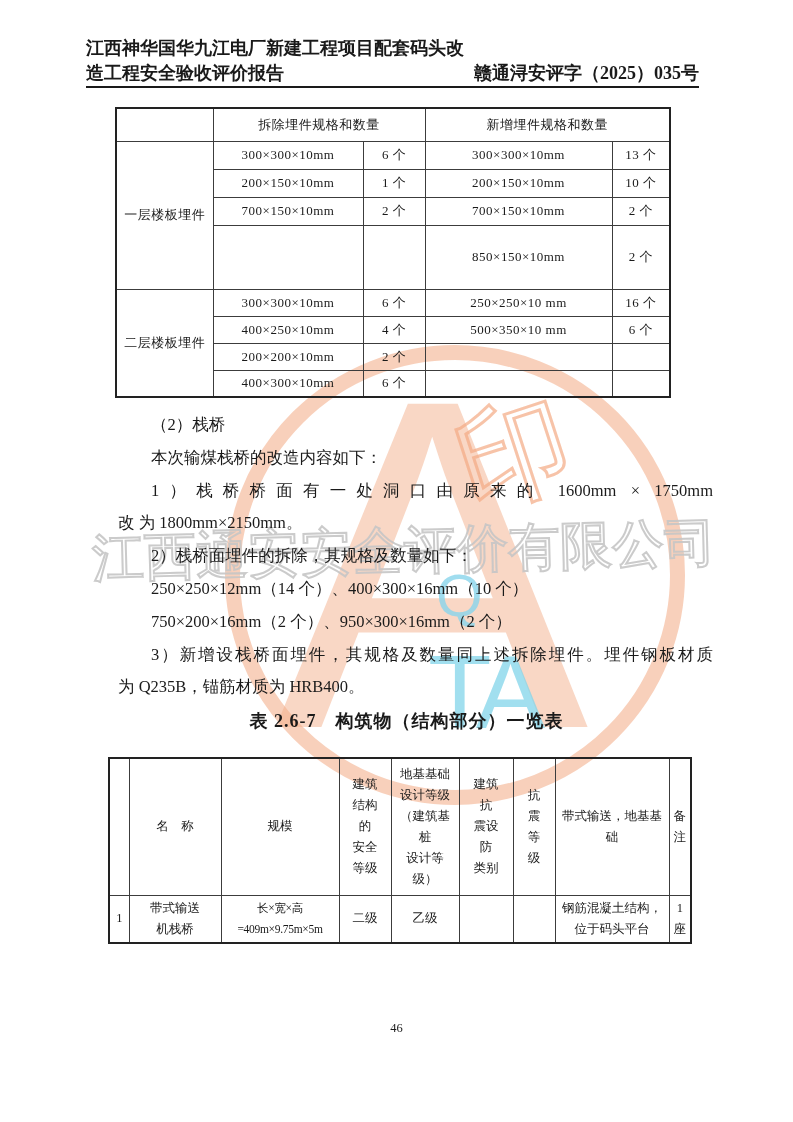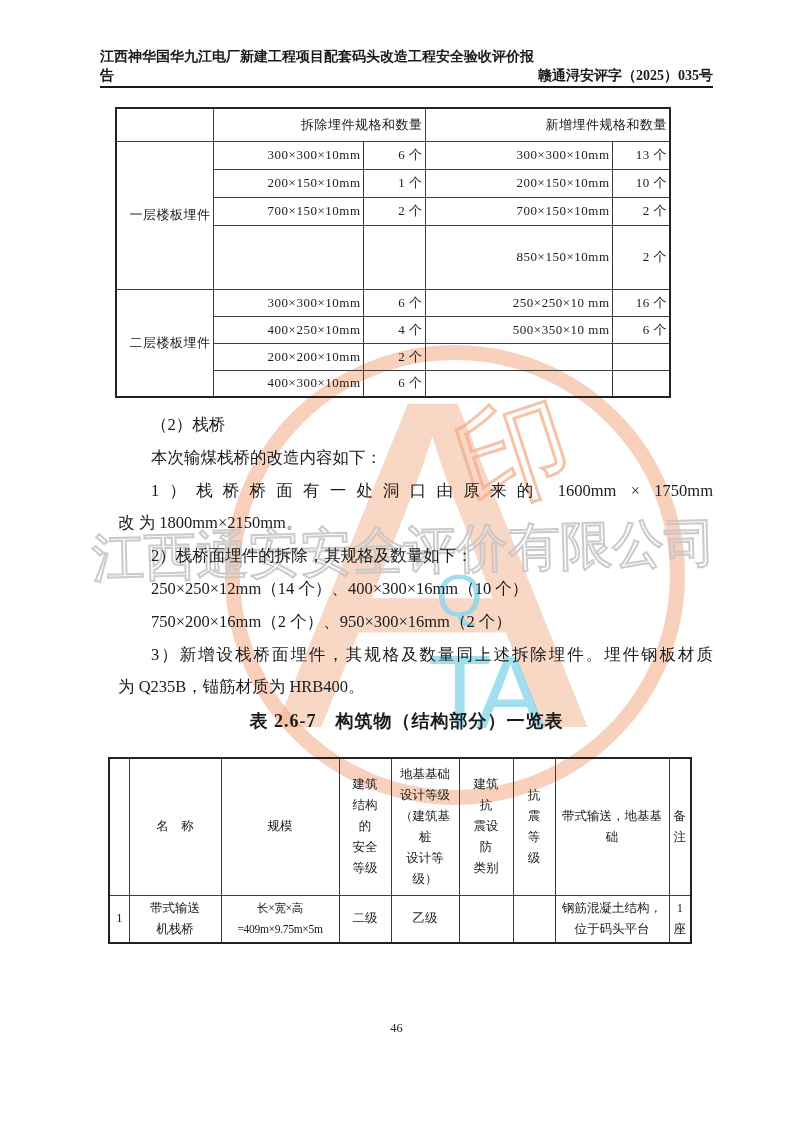--- a/index.html
+++ b/index.html
@@ -1,34 +1,34 @@
 <!DOCTYPE html>
 <html><head>
 <meta charset="utf-8">
 <style>
   html,body{margin:0;padding:0;background:#888;}
   .page{position:relative;width:793px;height:1122px;background:#ffffff;margin:0 auto;
         font-family:"Liberation Serif",serif;color:#1a1a1a;overflow:hidden;}
   .content{position:absolute;inset:0;z-index:3;}
 
   
-  .hdr{position:absolute;left:100px;top:60px;width:613px;height:26px;
+  .hdr{position:absolute;left:86px;top:60px;width:613px;height:26px;
        border-bottom:2px solid #1a1a1a;display:flex;justify-content:space-between;
-       align-items:flex-end;font-weight:bold;font-size:14px;line-height:1.4;}
+       align-items:flex-end;font-weight:bold;font-size:18px;line-height:1.4;}
   .hdr .l{letter-spacing:0px;}
   .hdr .r{white-space:nowrap;}
 
   
   table{border-collapse:collapse;table-layout:fixed;}
   .tbl{position:absolute;font-size:13px;text-align:center;}
   .tbl td,.tbl th{border:1px solid #3c3c3c;font-weight:normal;padding:0 2px;
                   vertical-align:middle;overflow:hidden;}
   .tbl{border:2px solid #222;}
   .t1{left:115px;top:107px;width:554px;}
-  .t1 td{letter-spacing:0.5px;text-align:right;}
+  .t1 td{letter-spacing:0.5px;}
   .h33{height:33px;} .h28{height:28px;} .h64{height:64px;} .h27{height:27px;}
 
   .t2{left:108px;top:757px;width:582px;font-size:12.5px;}
   .t2 th,.t2 td{white-space:pre-line;line-height:21px;padding:2px 1px;}
   .t2 .hrow{height:137px;}
   .t2 .drow{height:46px;}
   .t2 .scale{font-size:11.5px;letter-spacing:-0.3px;}
 
   
   .bodytxt{position:absolute;left:100px;top:409px;width:613px;font-size:16.5px;

